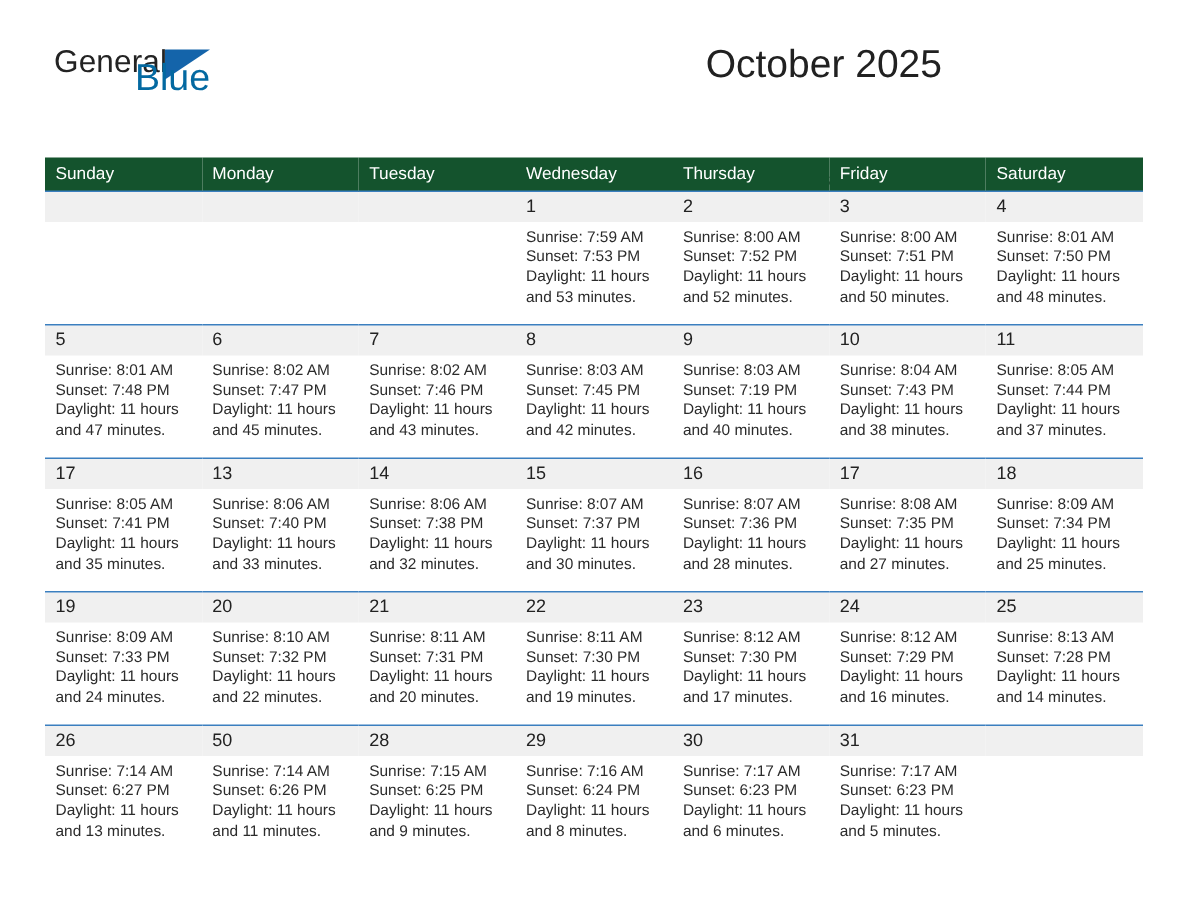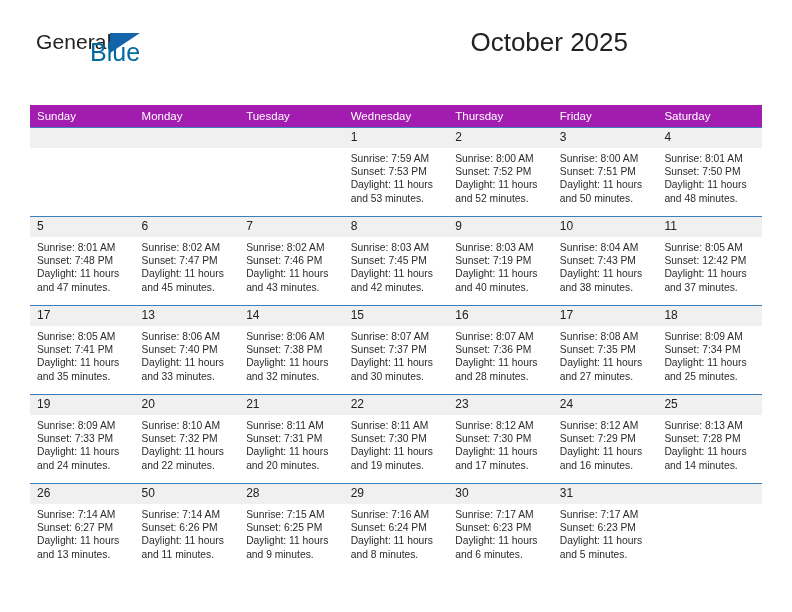--- a/index.html
+++ b/index.html
@@ -88,21 +88,21 @@
     position: absolute;
     left: 30px;
     top: 105px;
     width: 732px;
     border-collapse: collapse;
     table-layout: fixed;
   }
   .calendar col { width: 104.57px; }
 
   thead th {
-    background: #a21caf;
+    background: #14532d;
     color: #ffffff;
     font-size: 11.5px;
     font-weight: normal;
     text-align: left;
     padding: 4px 0 5px 7px;
     height: 13px;
     box-sizing: content-box;
   }
 
   tbody tr.week-row > td {
@@ -287,21 +287,21 @@
               <div>Sunrise: 8:04 AM</div>
               <div>Sunset: 7:43 PM</div>
               <div>Daylight: 11 hours</div>
               <div>and 38 minutes.</div>
             </div>
           </td>
           <td>
             <div class="daynum">11</div>
             <div class="details">
               <div>Sunrise: 8:05 AM</div>
-              <div>Sunset: 12:42 PM</div>
+              <div>Sunset: 7:44 PM</div>
               <div>Daylight: 11 hours</div>
               <div>and 37 minutes.</div>
             </div>
           </td>
         </tr>
         <tr class="week-row">
           <td>
             <div class="daynum">17</div>
             <div class="details">
               <div>Sunrise: 8:05 AM</div>

